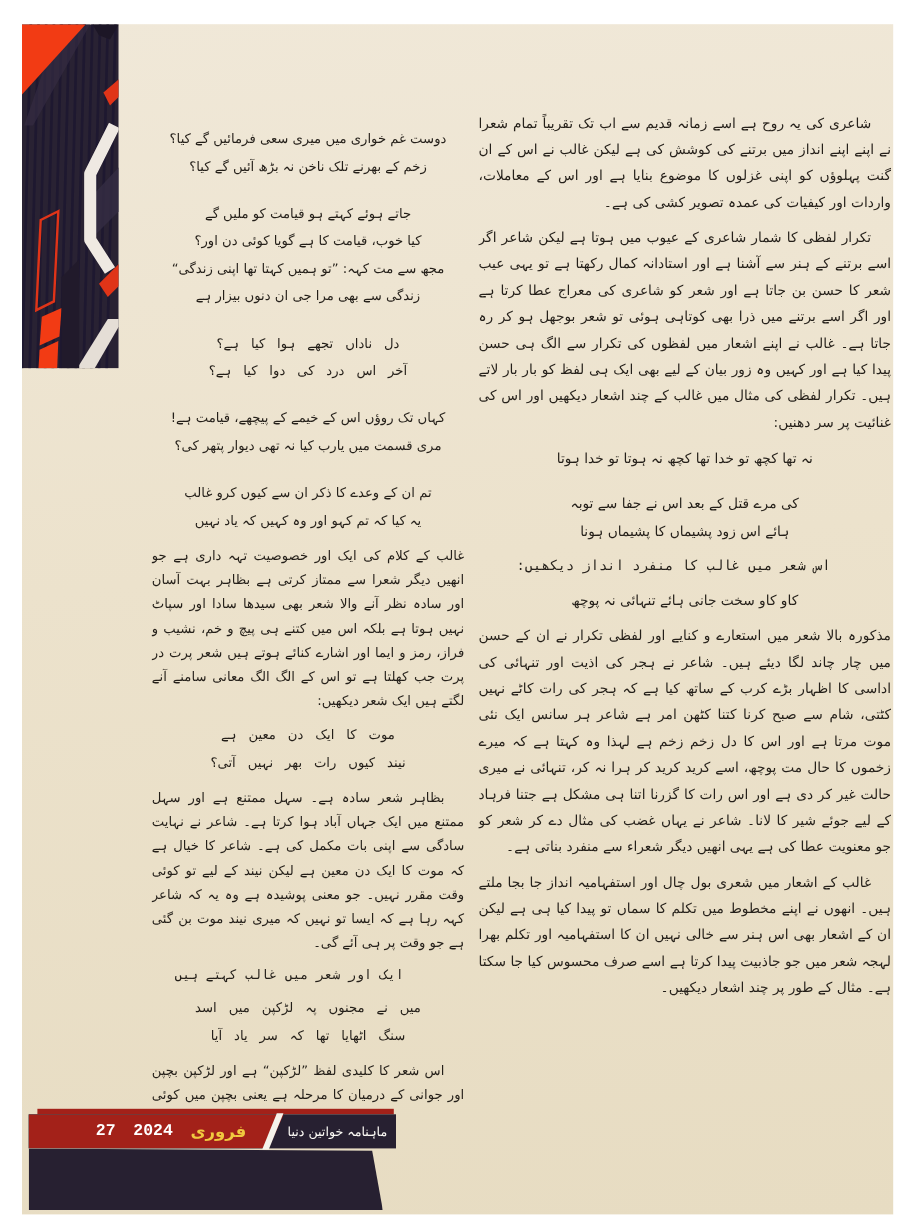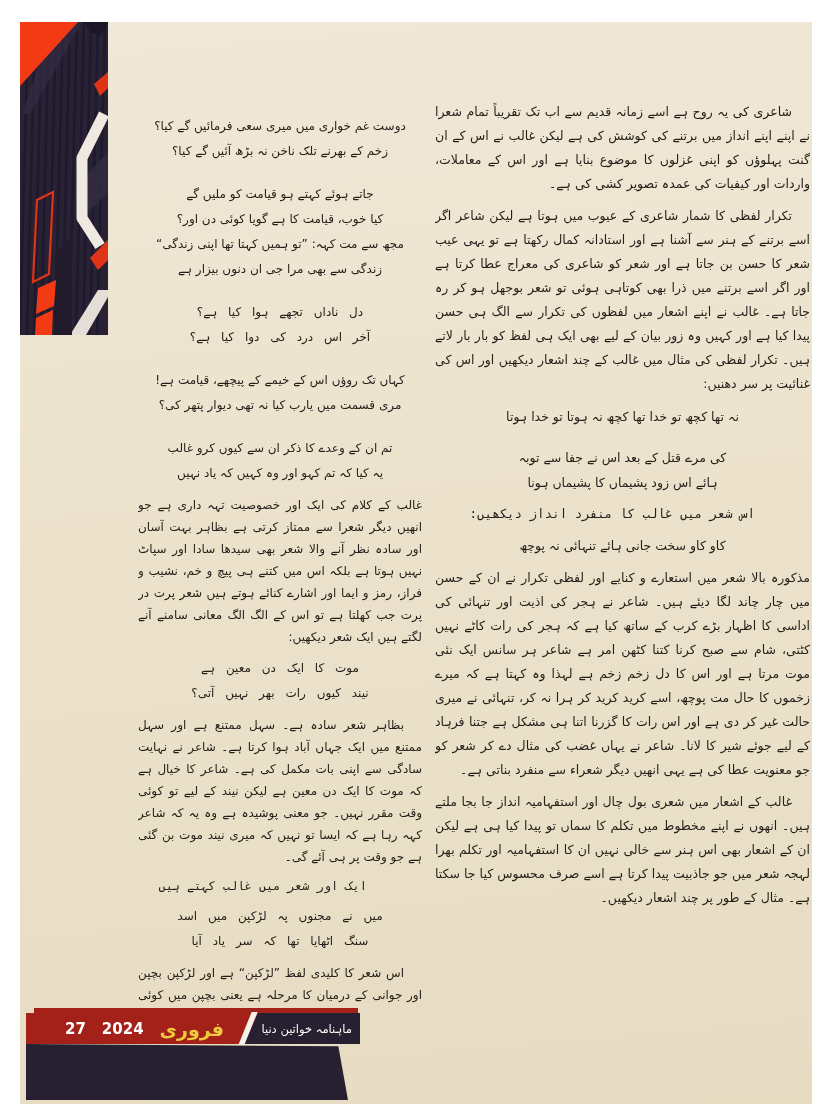--- a/index.html
+++ b/index.html
@@ -28,22 +28,22 @@
   
   .footer{position:absolute;left:6px;top:986px;width:334px;}
   .footer-strip{height:5px;background:#a32119;margin-left:8px;width:324px;}
   .footer-bar{position:relative;height:31px;width:334px;background:#272031;}
   .footer-red{position:absolute;left:0;top:0;height:31px;width:232px;background:#a32119;
         clip-path:polygon(0 0,100% 0,calc(100% - 14px) 100%,0 100%);
         display:flex;align-items:center;justify-content:flex-end;gap:16px;
         padding-right:34px;box-sizing:border-box;}
   .footer-slash{position:absolute;left:219px;top:-1px;width:6px;height:33px;
         background:#f5f2ea;transform:skewX(-22deg);}
-  .pageno,.year{color:#ffffff;font-weight:bold;font-size:15px;}
-  .month{color:#f0c93f;font-size:19px;font-weight:bold;direction:rtl;}
+  .pageno,.year{color:#ffffff;font-weight:bold;font-size:15px;font-family:Liberation Mono, monospace;}
+  .month{color:#f0c93f;font-size:15px;font-weight:bold;direction:rtl;}
   .footer-title{position:absolute;right:8px;top:0;height:31px;display:flex;align-items:center;
         color:#fdfbf6;font-size:11.5px;direction:rtl;}
   .footer-dark{height:56px;width:322px;background:#272031;
         clip-path:polygon(0 0,97% 4%,100% 100%,0 100%);}
 </style>
 </head>
 <body>
 
 <div class="canvas">
   <div class="page">

